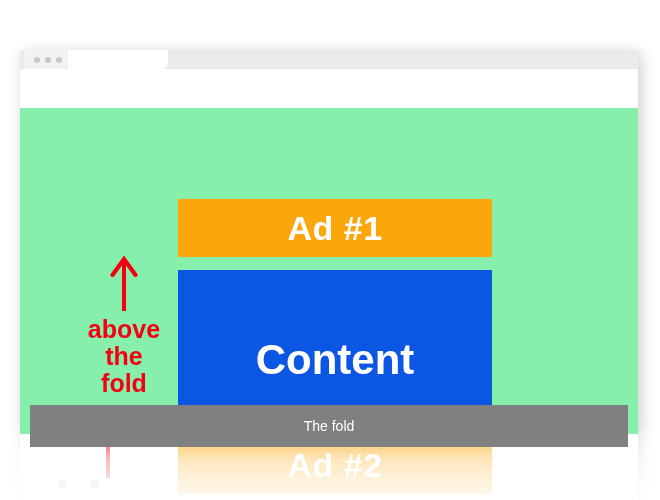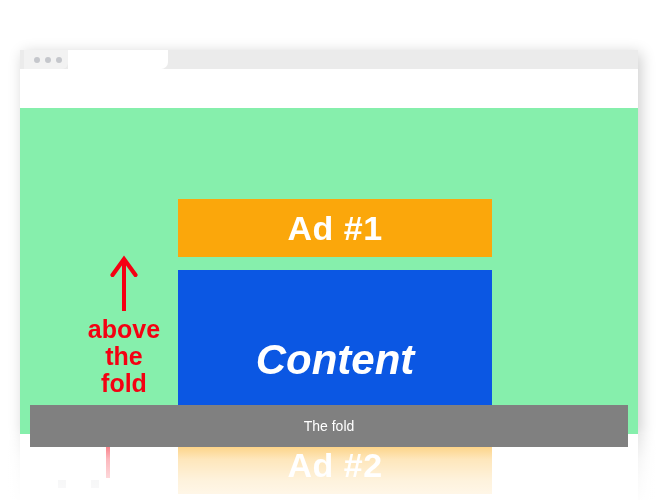--- a/index.html
+++ b/index.html
@@ -108,21 +108,20 @@
   .content-block {
     position: absolute;
     left: 158px;
     top: 162px;
     width: 314px;
     height: 203px;
     background: #0b57e3;
     display: flex;
     align-items: center;
     justify-content: center;
-    font-style: italic;
   }
   .content-label {
     color: #ffffff;
     font-size: 42px;
     font-weight: bold;
     line-height: 1;
     position: relative;
     top: -12px;
   }
 

